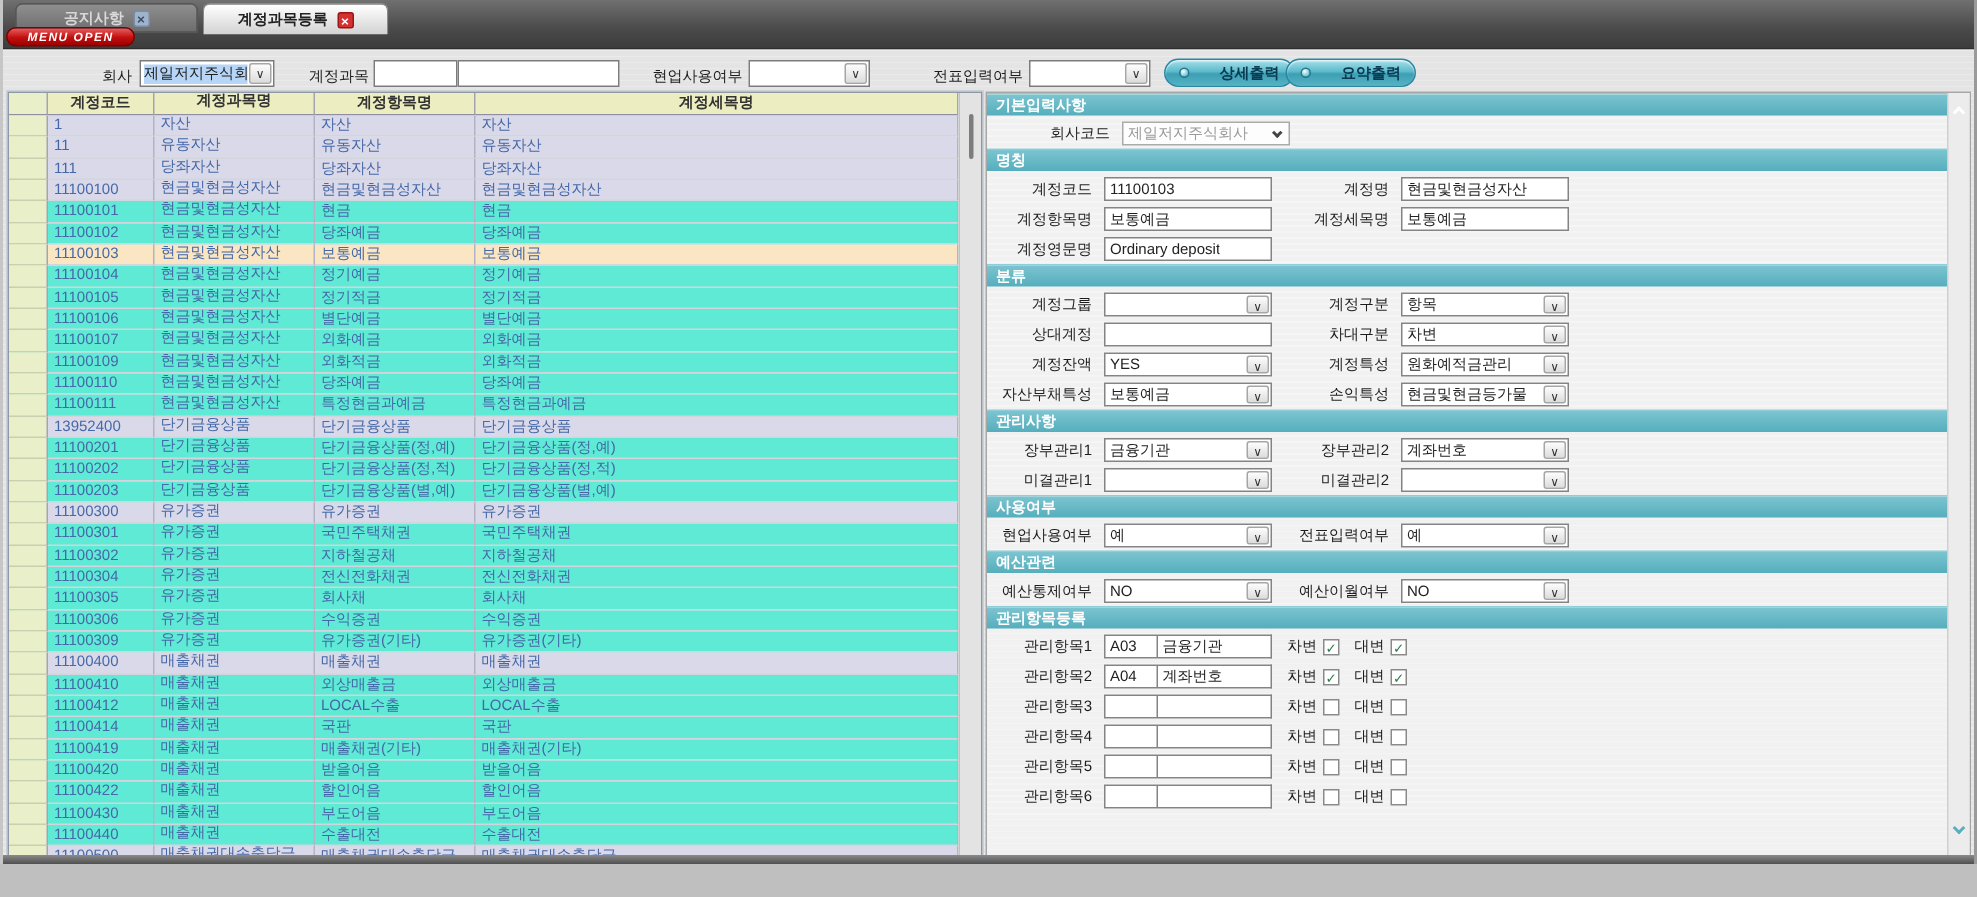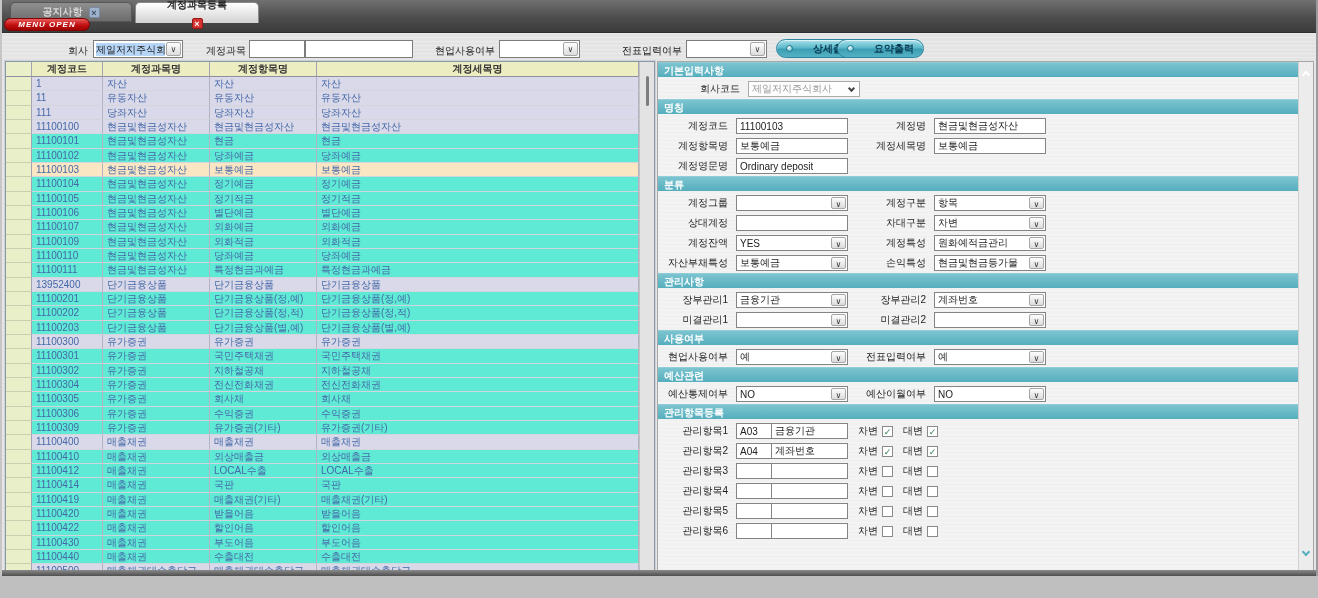--- a/index.html
+++ b/index.html
@@ -12,21 +12,21 @@
   .app { position:relative; width:1318px; height:576px; background:#E6E6E6;
          border-left:2px solid #C6C6C6; border-right:2px solid #9a9a9a; overflow:hidden; }
 
   
   .header { position:absolute; top:0; left:0; right:0; height:33px;
             background:linear-gradient(#707070,#4a4a4a 60%,#3c3c3c); border-bottom:1px solid #2e2e2e; }
   .tab { position:absolute; top:2px; height:20px; border-radius:5px 5px 0 0;
          display:flex; align-items:center; justify-content:center; gap:6px;
          font-weight:bold; font-size:10px; }
   .tab-inactive { left:8px;  width:122px; background:linear-gradient(#8f8f8f,#6d6d6d); color:#d8d8d8; border:1px solid #565656; }
-  .tab-active   { left:133px; width:124px; background:linear-gradient(#ffffff,#d2d2d2); color:#222; border:1px solid #8a8a8a; border-bottom:none; height:21px;flex-direction:column; }
+  .tab-active   { left:133px; width:124px; background:linear-gradient(#ffffff,#d2d2d2); color:#222; border:1px solid #8a8a8a; border-bottom:none; height:21px; }
   .closebox { width:11px; height:11px; border-radius:2px; font-size:9px; line-height:10px; text-align:center; color:#fff; font-weight:bold; }
   .tab-inactive .closebox { background:#9FB4CC; color:#3c4c66; border:1px solid #7a8ca6; }
   .tab-active   .closebox { background:#D23232; border:1px solid #9c1414; }
   .menu-open { position:absolute; top:18px; left:2px; width:86px; height:13px;
                background:linear-gradient(#EA5B5B,#C01010 55%,#A00000);
                border:1px solid #7e0000; border-radius:7px; color:#fff;
                font-size:8px; font-weight:bold; font-style:italic; letter-spacing:1px;
                text-align:center; line-height:12px; }
 
   
@@ -52,21 +52,21 @@
   .btn-dot { width:7px; height:7px; border-radius:50%; border:1px solid #26778d;
              background:radial-gradient(circle at 35% 30%, #ffffff, #63bfd0 75%); }
 
   
   .grid-panel { position:absolute; left:3px; top:28px; width:650px; height:519px;
                 background:#fff; border:1px solid #8E99A6; box-shadow:0 0 0 1px #CBD1D7; display:flex; }
   .grid-main { flex:1; display:flex; flex-direction:column; overflow:hidden; }
   .grid-header { display:flex; height:15px; background:#EDEDC2; font-weight:bold; color:#333; flex:0 0 auto; }
   .gh-cell { border-right:1px solid #A3A3B3; border-bottom:1px solid #8f8f9f; text-align:center; line-height:14px; font-size:10px; overflow:hidden; }
   .gsel { width:26px; background:#E9EFC8; flex:0 0 auto; }
-  .c0 { width:71px; flex:0 0 auto; } .c1 { width:107px; flex:0 0 auto; }
+  .c0 { width:71px; flex:0 0 auto; } .c1 { width:107px; flex:0 0 auto;font-family:Liberation Mono, monospace; }
   .c2 { width:107px; flex:0 0 auto; } .c3 { flex:1; }
   .grid-body { flex:1; }
   .grid-row { display:flex; height:14.34px; background:#5eead4; }
   .grid-row.group    { background:#D9D9E9; }
   .grid-row.selected { background:#FAE6C3; }
   .g-cell { border-right:1px solid #B3B3C4; border-bottom:1px solid #D2D6DC;
             color:#4568A8; font-size:10px; line-height:13px; padding-left:4px;
             overflow:hidden; white-space:nowrap; }
   .g-sel { width:26px; flex:0 0 auto; background:#E9EFC8; border-right:1px solid #A3A3B3; border-bottom:1px solid #C9CFB0; padding:0; }
   .grid-scroll { width:15px; flex:0 0 auto; background:#E3E3E3; border-left:1px solid #c2c2c2; position:relative; }
@@ -140,21 +140,21 @@
     </div>
     <span class="tb-label" style="left:620px;">전표입력여부</span>
     <div class="tb-ctl tb-select" style="left:684px; width:81px;">
       <span class="val"></span>
       <span class="arrowbox">∨</span>
     </div>
     <div class="print-btn" style="left:774px;">
       <span class="btn-dot"></span>
       <span>상세출력</span>
     </div>
-    <div class="print-btn" style="left:835px;align-items:center;">
+    <div class="print-btn" style="left:855px;align-items:center;">
       <span class="btn-dot"></span>
       <span>요약출력</span>
     </div>
 
     <div class="grid-panel">
       <div class="grid-main">
         <div class="grid-header">
             <div class="gh-cell gsel"></div>
             <div class="gh-cell c0">계정코드</div>
             <div class="gh-cell c1">계정과목명</div>

